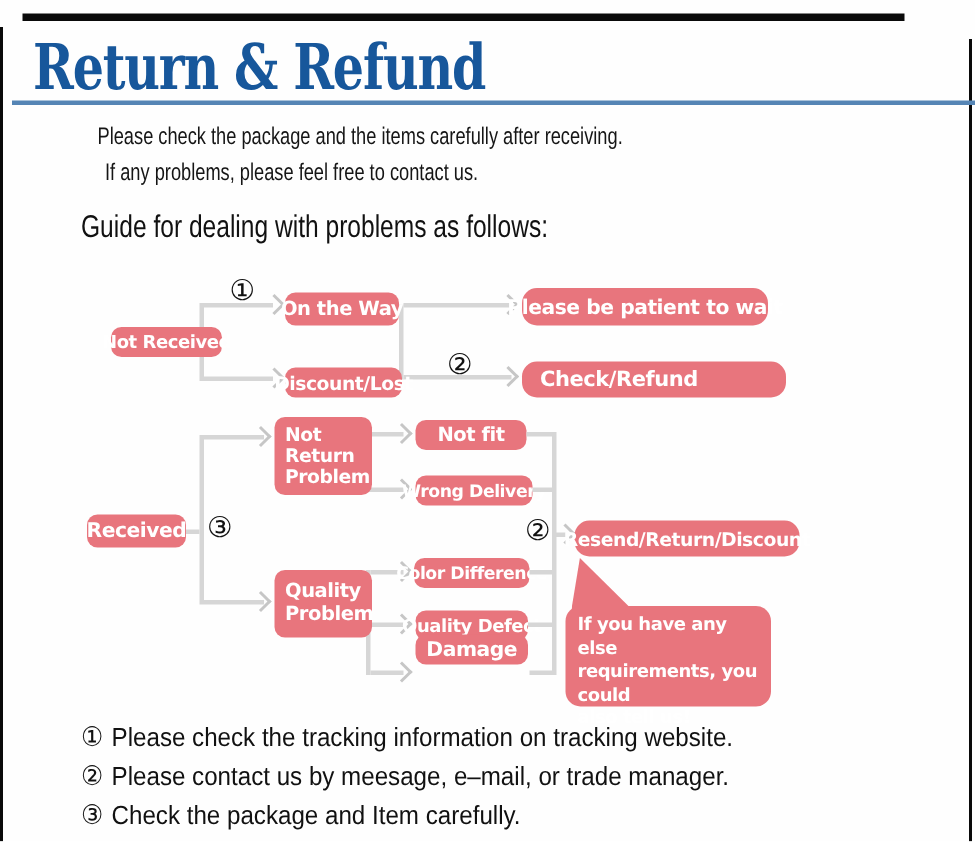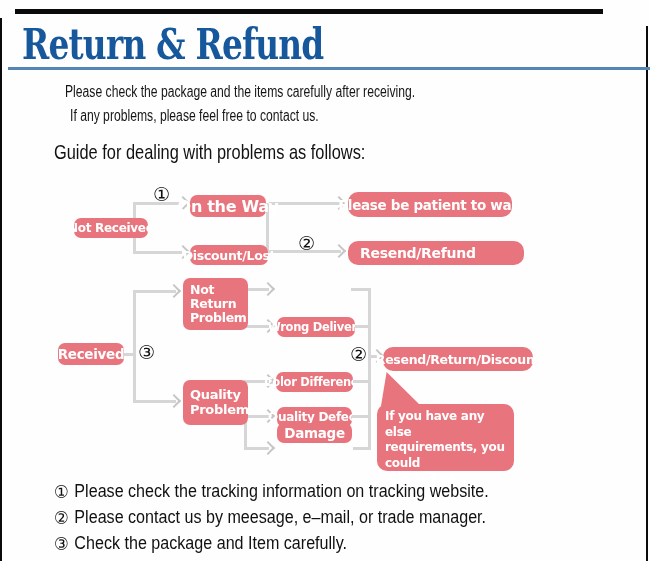--- a/index.html
+++ b/index.html
@@ -26,21 +26,21 @@
   .intro2{left:70px;top:107px;}
   .guide{position:absolute;left:54px;top:140px;font-size:21px;color:#111;white-space:nowrap;
          transform:scaleX(0.78);transform-origin:left top;}
   
   .box{position:absolute;background:var(--pink);color:#fff;font-family:"DejaVu Sans",sans-serif;
        font-weight:bold;border-radius:7px;display:flex;align-items:center;justify-content:center;
        letter-spacing:-0.3px;white-space:nowrap;}
   .ml{justify-content:flex-start;align-items:center;padding-left:7px;white-space:pre-line;
       line-height:1.12;text-align:left;}
   .b-notrec{left:57px;top:218px;width:74px;height:20px;font-size:12px;margin-left:17px;}
-  .b-otw{left:190px;top:195px;width:76px;height:22px;font-size:16px;}
+  .b-otw{left:190px;top:195px;width:76px;height:22px;font-size:13px;}
   .b-retlost{left:190px;top:245px;width:78px;height:20px;font-size:12.5px;}
   .b-patient{left:348px;top:192px;width:164px;height:25px;font-size:13.5px;border-radius:10px;}
   .b-resref{left:348px;top:241px;width:164px;height:24px;font-size:14px;border-radius:10px;
             justify-content:flex-start;padding-left:12px;}
   .b-received{left:58px;top:343px;width:66px;height:22px;font-size:13.5px;}
   .b-nqp{left:183px;top:278px;width:58px;height:52px;font-size:12.5px;}
   .b-notfit{left:277px;top:280px;width:74px;height:20px;font-size:13px;}
   .b-wrongdel{left:277px;top:317px;width:78px;height:20px;font-size:11.5px;}
   .b-qp{left:183px;top:380px;width:58px;height:45px;font-size:13px;}
   .b-colordiff{left:276px;top:372px;width:77px;height:20px;font-size:11.5px;}
@@ -95,39 +95,40 @@
   <div class="hl" style="left:269px;top:250px;width:72px;"></div>
   <div class="ah" style="left:334px;top:246px;"></div>
 
   <div class="mk mk1">①</div>
   <div class="mk mk2a">②</div>
 
   <div class="box b-notrec">Not Received</div>
   <div class="box b-otw">On the Way</div>
   <div class="box b-retlost">Discount/Lost</div>
   <div class="box b-patient">Please be patient to wait</div>
-  <div class="box b-resref">Resend/Refund</div>
+  <div class="box b-resref">Check/Refund</div>
 
   <div class="hl" style="left:124px;top:353px;width:9px;"></div>
   <div class="vl" style="left:133px;top:290px;height:113px;"></div>
   <div class="hl" style="left:136px;top:290px;width:40px;"></div>
   <div class="ah" style="left:169px;top:286px;"></div>
   <div class="hl" style="left:136px;top:400px;width:40px;"></div>
   <div class="ah" style="left:169px;top:396px;"></div>
   <div class="hl" style="left:241px;top:288px;width:28px;"></div>
   <div class="ah" style="left:263px;top:284px;"></div>
   <div class="hl" style="left:241px;top:325px;width:28px;"></div>
   <div class="ah" style="left:263px;top:321px;"></div>
 
   <div class="mk mk3">③</div>
 
   <div class="box b-received">Received</div>
   <div class="box ml b-nqp">Not
 Return
 Problem</div>
+  <div class="box b-notfit">Not fit</div>
   <div class="box b-wrongdel">Wrong Delivery</div>
 
   <div class="hl" style="left:241px;top:401px;width:3px;"></div>
   <div class="vl" style="left:244px;top:380px;height:70px;"></div>
   <div class="hl" style="left:247px;top:380px;width:22px;"></div>
   <div class="ah" style="left:263px;top:376px;"></div>
   <div class="hl" style="left:247px;top:415px;width:22px;"></div>
   <div class="ah" style="left:263px;top:411px;"></div>
   <div class="hl" style="left:247px;top:447px;width:22px;"></div>
   <div class="ah" style="left:263px;top:443px;"></div>

